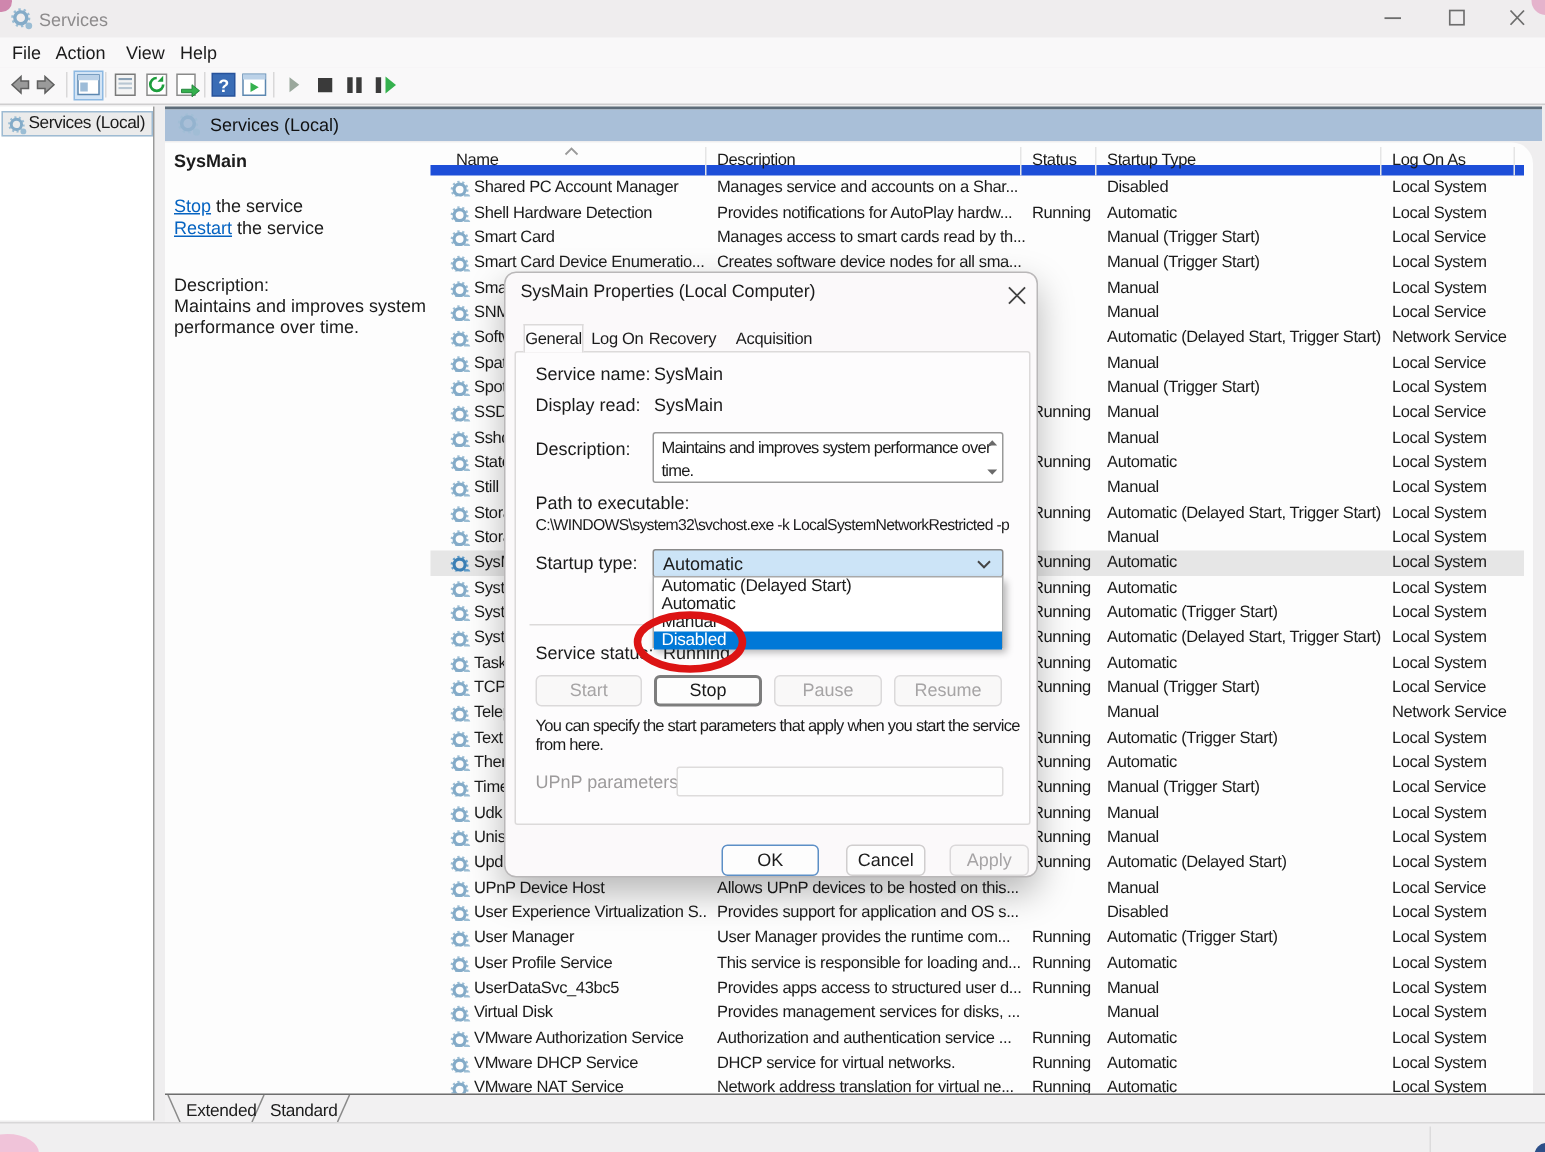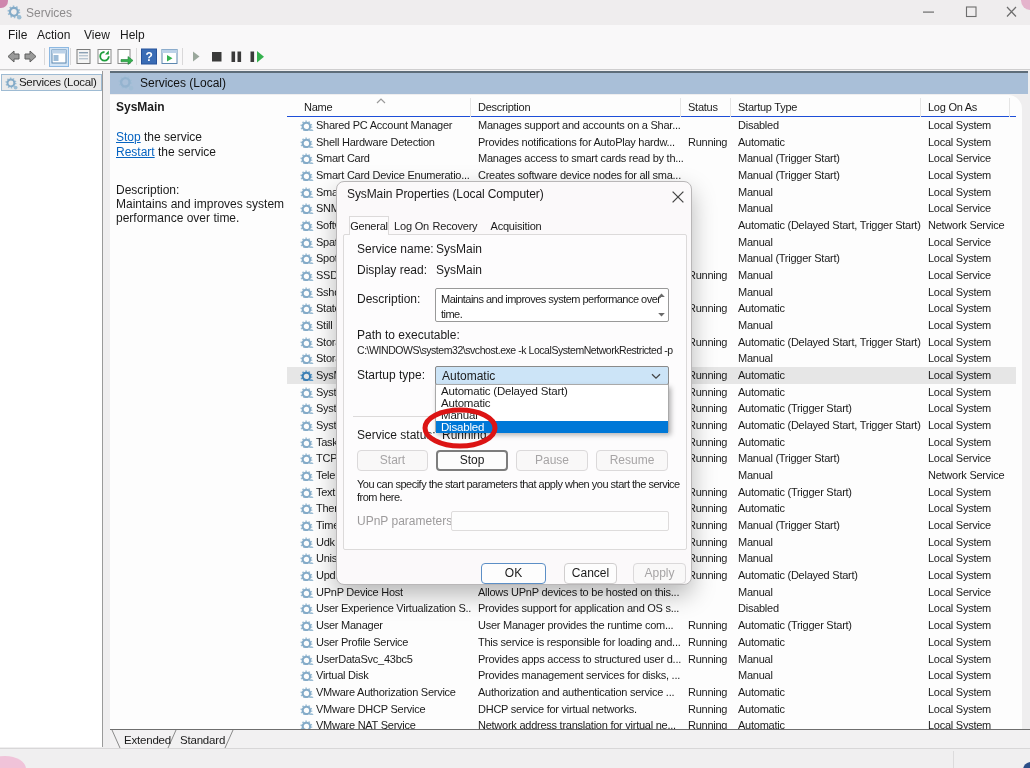--- a/index.html
+++ b/index.html
@@ -13,21 +13,21 @@
 #lpanel{position:absolute;left:0;top:71px;width:103px;height:676px;background:#fff;border-right:1px solid #9a9a9a}
 #litem{position:absolute;left:1px;top:3px;width:101px;height:17px;background:#ebebeb;border:1px solid #9ebbd3;font-size:11.5px;letter-spacing:-0.3px;line-height:15px;white-space:nowrap}
 #rtop{position:absolute;left:110px;top:71px;width:918px;height:2px;background:#5d6c79}
 #bluehdr{position:absolute;left:110px;top:73px;width:918px;height:21px;background:#a9bfd8}
 #bluehdr .t{position:absolute;left:30px;top:3px;font-size:12px;color:#111}
 #content{position:absolute;left:110px;top:95px;width:912px;height:634px;background:#fdfdfd;border-top-right-radius:14px}
 #midp{position:absolute;left:110px;top:95px;width:177px;height:634px;font-size:12px}
 #midp .bold{position:absolute;left:6px;top:5px;font-weight:bold;font-size:12px}
 #midp .lnk{color:#0563c1;text-decoration:underline}
 #list{position:absolute;left:287px;top:95px;width:729px;height:634px;font-size:11px;letter-spacing:-0.25px}
-#lhead{position:absolute;left:0;top:3px;width:729px;height:19px;border-bottom:1px solid #1d4ed8}
+#lhead{position:absolute;left:0;top:3px;width:729px;height:19px;border-bottom:7px solid #1d4ed8}
 #lhead span{position:absolute;top:3px;color:#1b1b1b}
 #lhead .v{position:absolute;top:0;width:1px;height:19px;background:#e5e5e5}
 #lrows{position:absolute;left:0;top:22px;width:729px}
 .r{position:relative;height:16.68px;white-space:nowrap}
 .r span{position:absolute;top:2px;overflow:hidden;white-space:nowrap}
 .r.sel{background:#e6e6e6}
 .cn{left:13px;width:172px;padding-left:16px}
 .cd{left:191px;width:209px}
 .cs{left:401px;width:48px}
 .ct{left:451px;width:188px}
@@ -140,21 +140,21 @@
     <div class="v" style="left:393px"></div>
     <div class="v" style="left:443px"></div>
     <div class="v" style="left:633px"></div>
     <div class="v" style="left:722px"></div>
   </div>
   <div id="lrows">
 <div class="r">
         <span class="cn"><svg class="gi" viewBox="0 0 14 14">
             <use href="#g"></use>
           </svg>Shared PC Account Manager</span>
-        <span class="cd">Manages support and accounts on a Shar...</span>
+        <span class="cd">Manages service and accounts on a Shar...</span>
         <span class="cs"></span>
         <span class="ct">Disabled</span>
         <span class="cl">Local System</span>
       </div>
 <div class="r">
         <span class="cn"><svg class="gi" viewBox="0 0 14 14">
             <use href="#g"></use>
           </svg>Shell Hardware Detection</span>
         <span class="cd">Provides notifications for AutoPlay hardw...</span>
         <span class="cs">Running</span>

